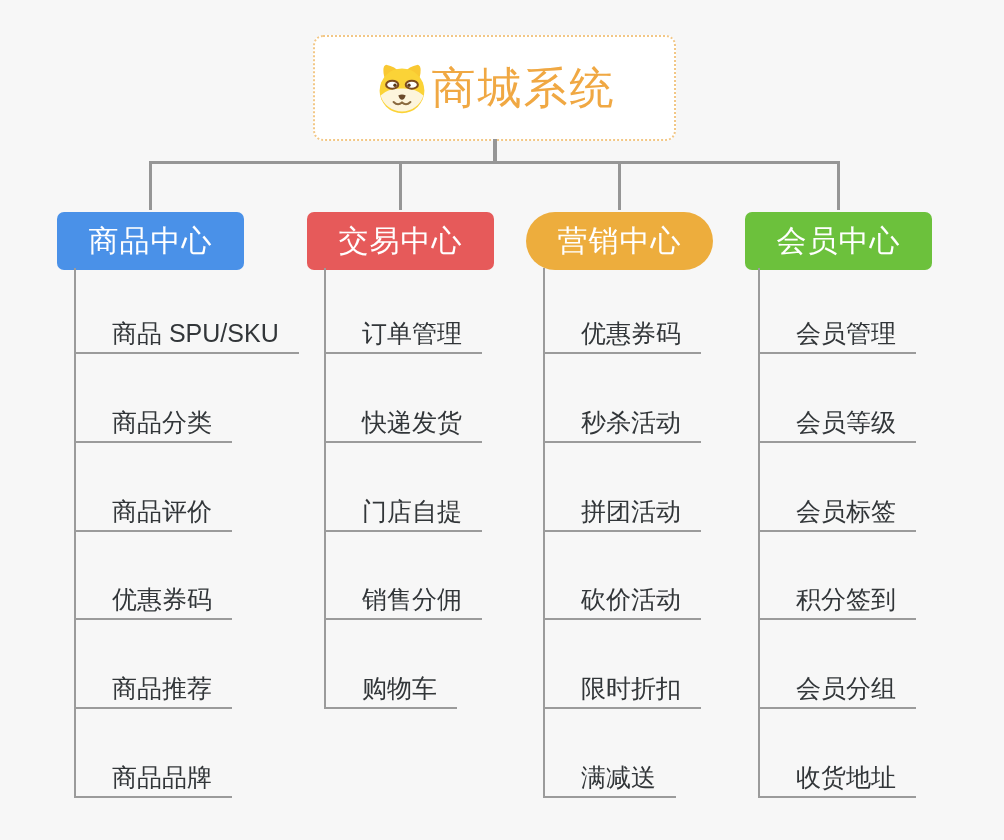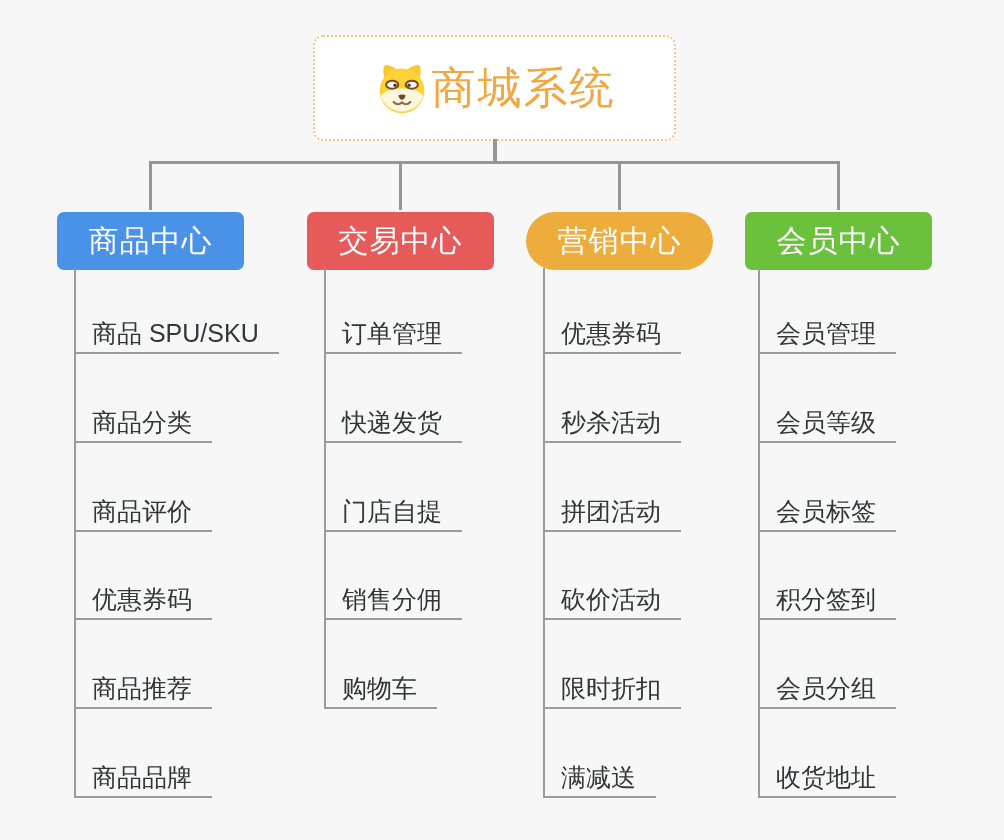--- a/index.html
+++ b/index.html
@@ -58,21 +58,21 @@
     display:flex;align-items:flex-end;
   }
   .leaf:first-child{height:86px;}
   .leaf-label{
     display:inline-block;
     font-size:25px;
     line-height:1;
     color:#323639;
     white-space:nowrap;
     border-bottom:2px solid #9b9b9b;
-    padding:0 20px 6px 16px;
+    padding:0 20px 6px 36px;
   }
 </style>
 </head>
 <body>
 
 <div class="canvas">
 
   <div class="root-node">
     <span class="doge">
       <svg viewBox="0 0 60 60" width="56" height="56" aria-hidden="true">

